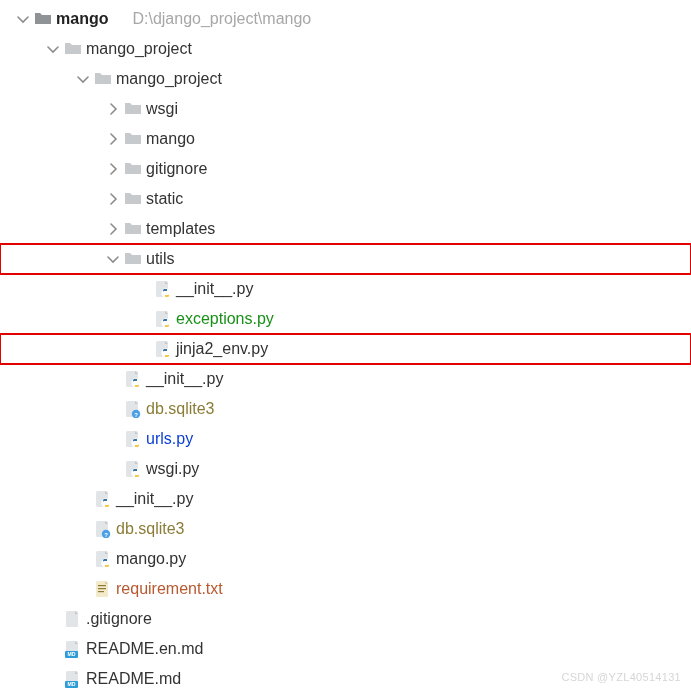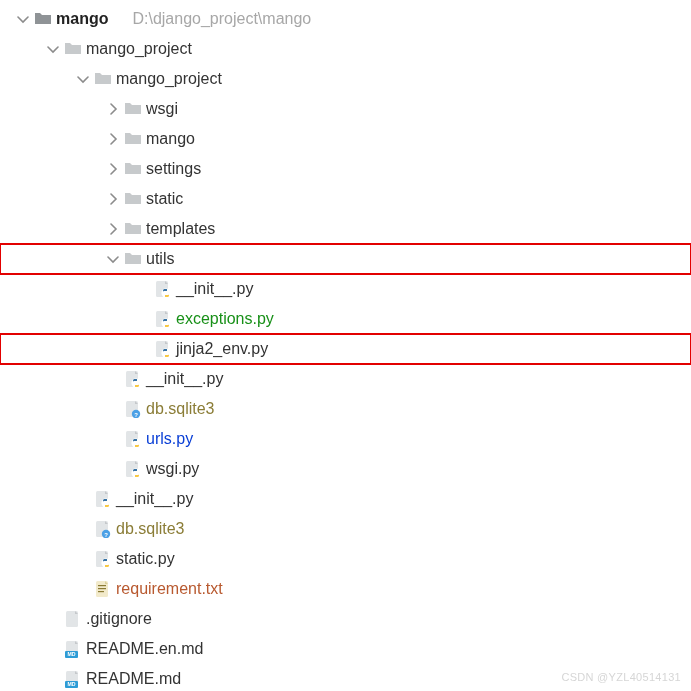--- a/index.html
+++ b/index.html
@@ -130,21 +130,21 @@
       <span class="chevron">
         <svg width="12" height="12" viewBox="0 0 12 12">
           <use href="#ic-chev-right"></use>
         </svg>
       </span>
       <span class="icon">
         <svg width="18" height="18" viewBox="0 0 18 18">
           <use href="#ic-folder"></use>
         </svg>
       </span>
-      <span class="label">settings</span>
+      <span class="label">gitignore</span>
     </div>
     <div class="row">
       <span class="indent" style="width:104px"></span>
       <span class="chevron">
         <svg width="12" height="12" viewBox="0 0 12 12">
           <use href="#ic-chev-right"></use>
         </svg>
       </span>
       <span class="icon">
         <svg width="18" height="18" viewBox="0 0 18 18">
@@ -272,21 +272,21 @@
       <span class="label olive">db.sqlite3</span>
     </div>
     <div class="row">
       <span class="indent" style="width:74px"></span>
       <span class="chevron-spacer"></span>
       <span class="icon">
         <svg width="18" height="18" viewBox="0 0 18 18">
           <use href="#ic-py"></use>
         </svg>
       </span>
-      <span class="label">static.py</span>
+      <span class="label">mango.py</span>
     </div>
     <div class="row">
       <span class="indent" style="width:74px"></span>
       <span class="chevron-spacer"></span>
       <span class="icon">
         <svg width="18" height="18" viewBox="0 0 18 18">
           <use href="#ic-txt"></use>
         </svg>
       </span>
       <span class="label brown">requirement.txt</span>

